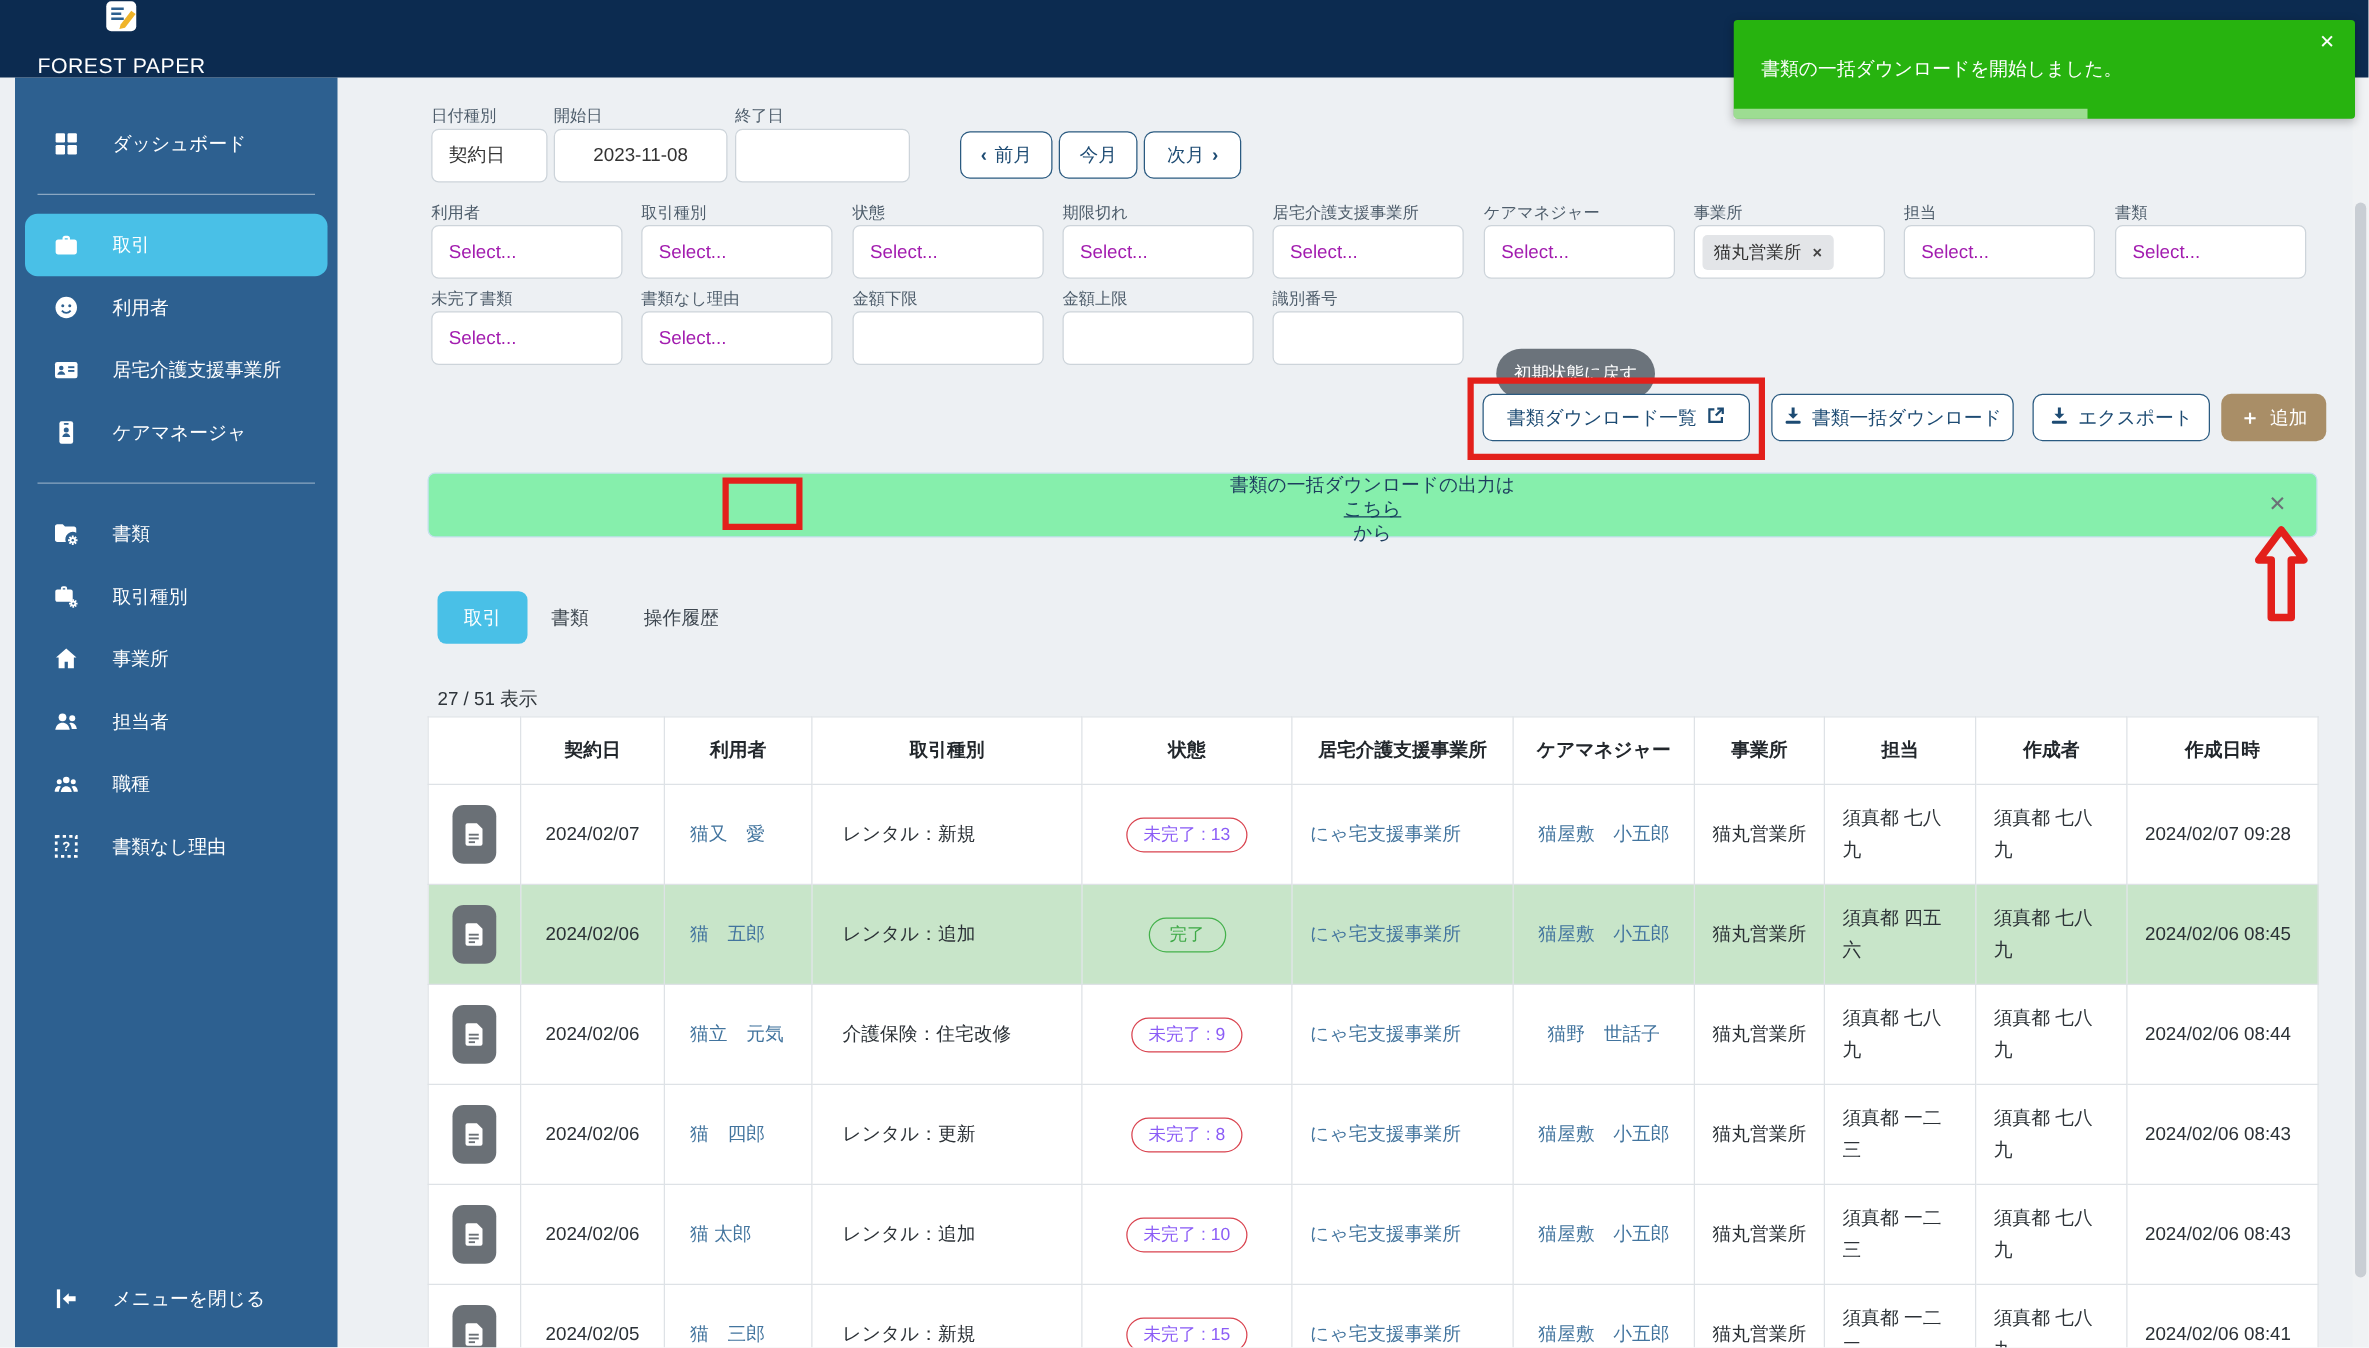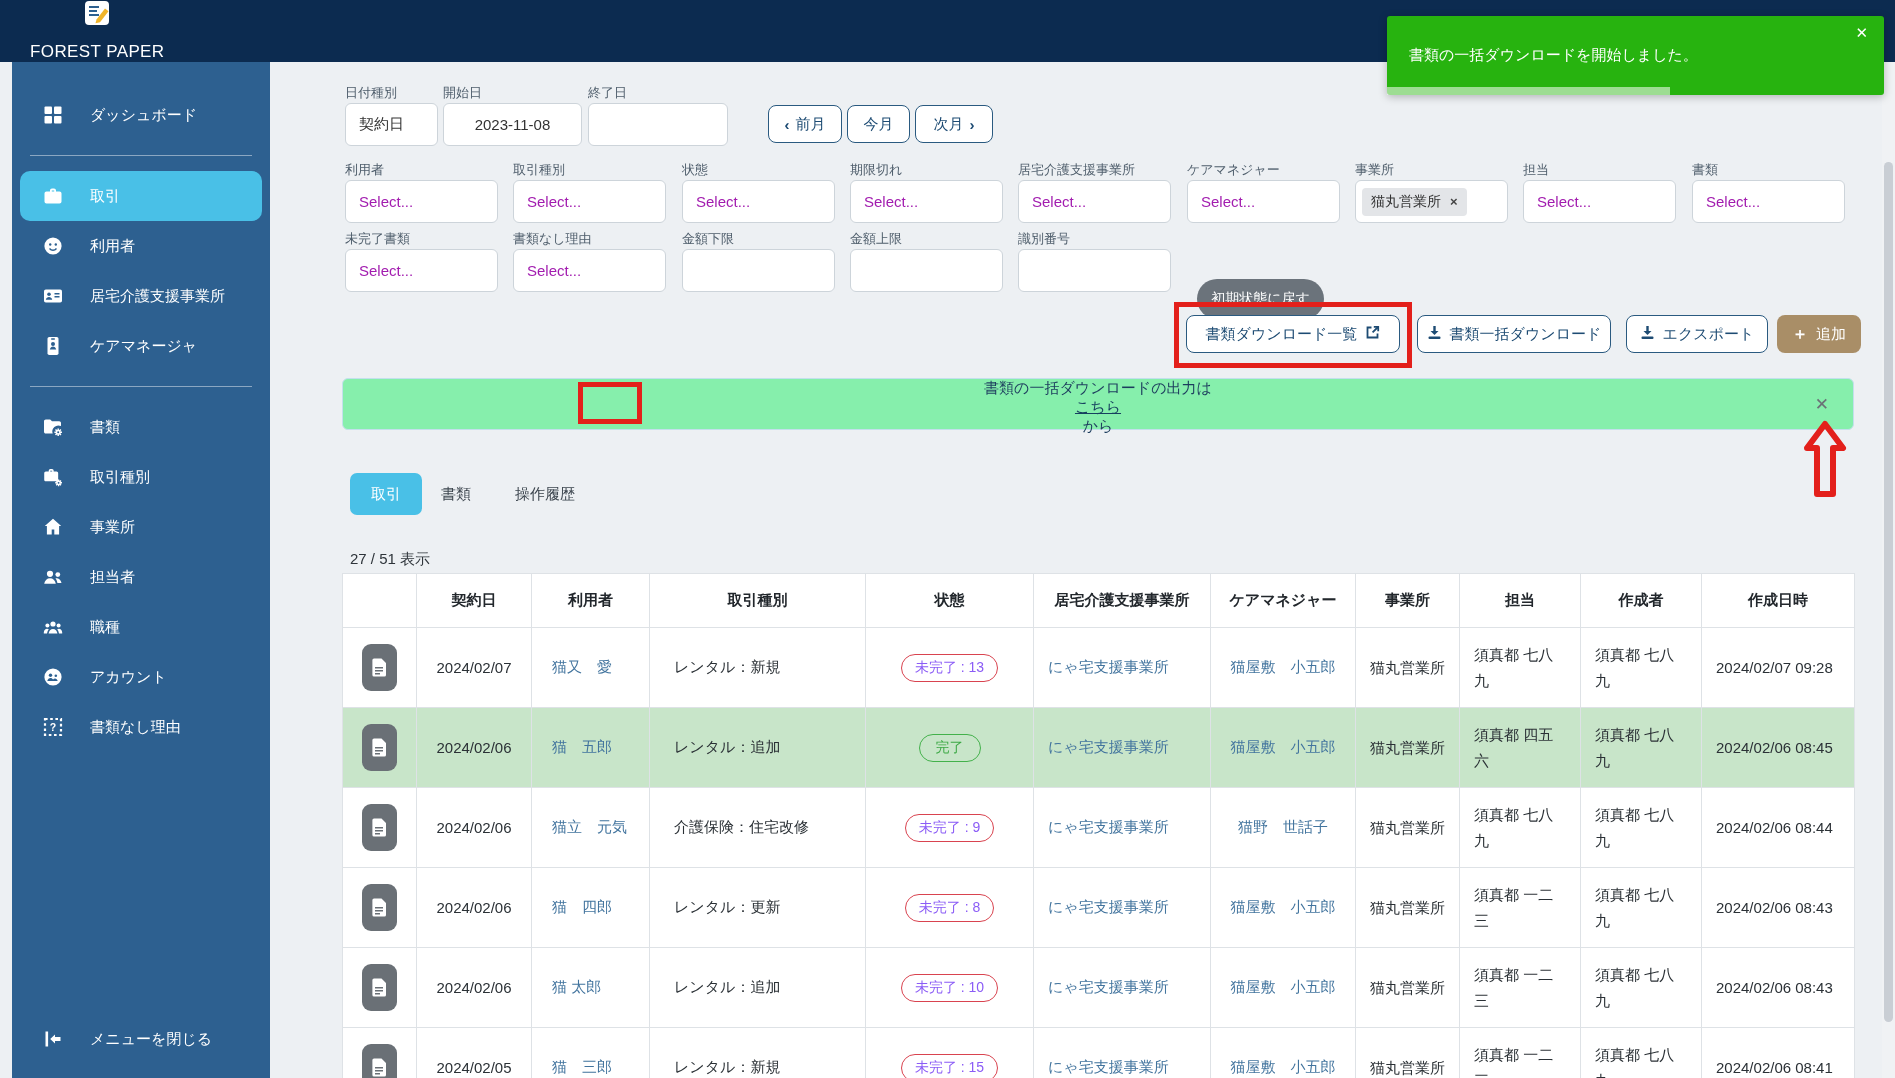--- a/index.html
+++ b/index.html
@@ -209,31 +209,20 @@
           <svg width="20" height="20" viewBox="0 0 20 20" fill="#fff">
             <circle cx="4.4" cy="8.4" r="2"></circle>
             <circle cx="10" cy="7" r="2.6"></circle>
             <circle cx="15.6" cy="8.4" r="2"></circle>
             <path d="M5.6 16.6c.4-2.8 2-4.6 4.4-4.6s4 1.8 4.4 4.6z"></path>
             <path d="M.8 15.4c.3-2.2 1.6-3.6 3.3-3.6.6 0 1.2.2 1.7.5-.9 1-1.5 2.4-1.8 4.1H.8z"></path>
             <path d="M19.2 15.4c-.3-2.2-1.6-3.6-3.3-3.6-.6 0-1.2.2-1.7.5.9 1 1.5 2.4 1.8 4.1h3.2z"></path>
           </svg>
         </span>
       <span class="nav-label">職種</span>
-    </div>
-    <div class="nav-item">
-      <span class="nav-icon">
-          <svg width="20" height="20" viewBox="0 0 20 20">
-            <circle cx="10" cy="10" r="8.6" fill="#fff"></circle>
-            <circle cx="7.5" cy="8.3" r="1.7" fill="#2d6090"></circle>
-            <circle cx="12.8" cy="8.8" r="1.3" fill="#2d6090"></circle>
-            <path d="M4.3 13.9c.5-1.9 1.7-3 3.2-3 1.1 0 2 .6 2.6 1.6.5-.7 1.2-1.1 2-1.1 1.2 0 2.2.9 2.6 2.5z" fill="#2d6090"></path>
-          </svg>
-        </span>
-      <span class="nav-label">アカウント</span>
     </div>
     <div class="nav-item">
       <span class="nav-icon">
           <svg width="20" height="20" viewBox="0 0 20 20">
             <rect x="2" y="2" width="16" height="16" fill="none" stroke="#fff" stroke-width="2.2" stroke-dasharray="2.6 2.6"></rect>
             <text x="10" y="14" text-anchor="middle" font-size="10.5" font-weight="bold" fill="#fff">?</text>
           </svg>
         </span>
       <span class="nav-label">書類なし理由</span>
     </div>

